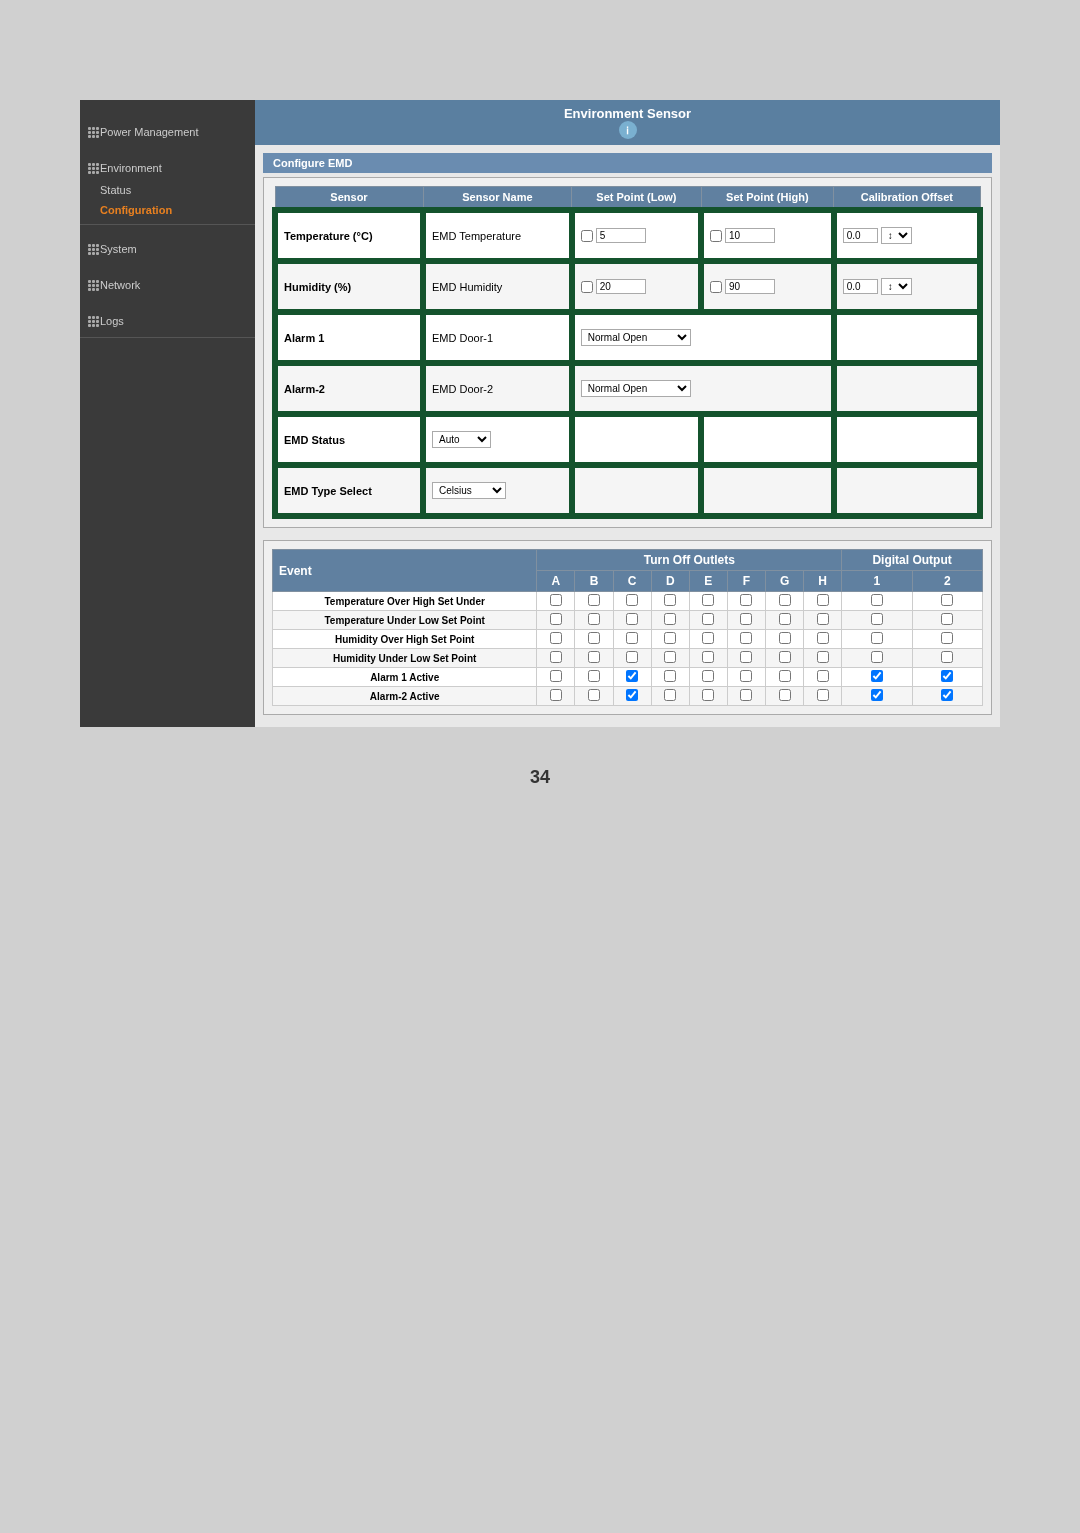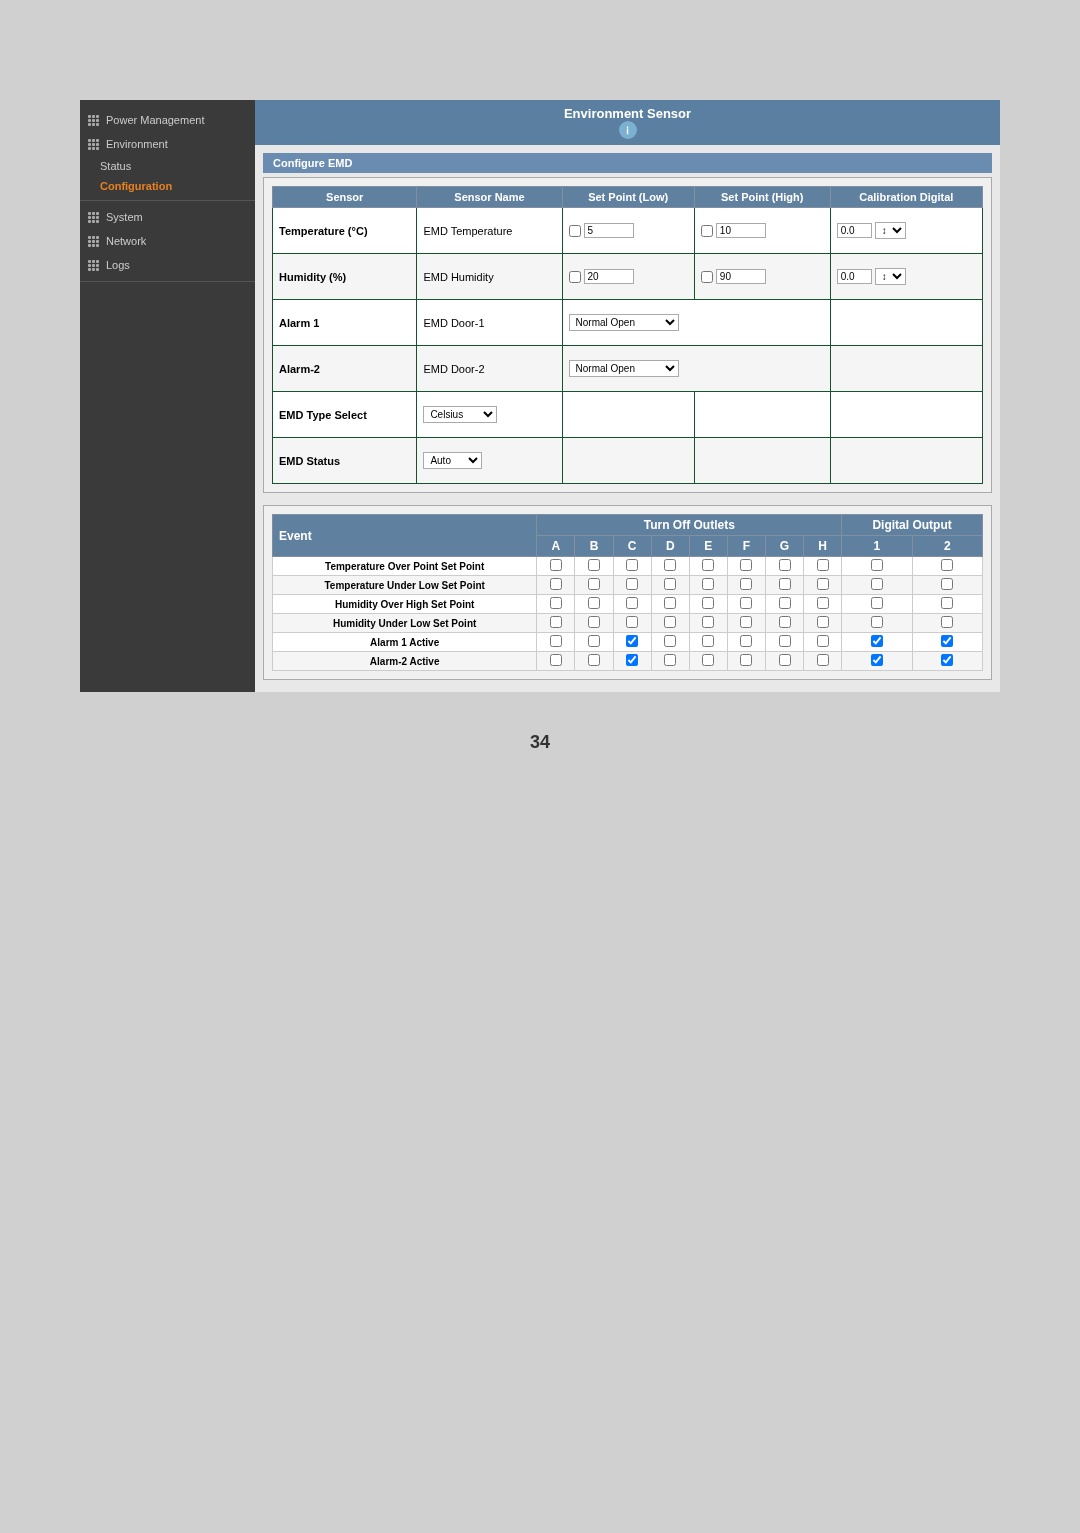--- a/index.html
+++ b/index.html
@@ -36,21 +36,21 @@
       flex-shrink: 0;
       padding: 8px 0;
     }
     .sidebar-item {
       display: flex;
       align-items: center;
       padding: 6px 8px;
       color: #ccc;
       cursor: pointer;
       font-size: 11px;
-      gap: 6px;
+      margin-top: 12px;
     }
     .sidebar-item .dots {
       display: flex;
       flex-wrap: wrap;
       width: 12px;
       gap: 1px;
     }
     .sidebar-item .dot {
       width: 3px; height: 3px;
       background: #aaa;
@@ -123,21 +123,21 @@
       background: #6080a0;
       color: white;
       padding: 4px 6px;
       text-align: center;
       border: 1px solid #8090a0;
       font-weight: bold;
       font-size: 11px;
     }
     .config-table td {
       padding: 14px 6px;
-      border: 1px solid #14532d;
+      border: 6px solid #14532d;
       background: #fff;
       vertical-align: middle;
       margin-left: 32px;
     }
     .config-table tr:nth-child(even) td { background: #f5f5f5; }
     .sensor-col { font-weight: bold; text-align: left; }
     .sensor-name-col { text-align: left; }
     .input-small {
       width: 50px;
       border: 1px solid #aaa;
@@ -298,21 +298,21 @@
         <span>Configure EMD</span>
       </div>
       <div class="section-content">
         <table class="config-table">
           <thead>
             <tr>
               <th>Sensor</th>
               <th>Sensor Name</th>
               <th>Set Point (Low)</th>
               <th>Set Point (High)</th>
-              <th>Calibration Digital</th>
+              <th>Calibration Offset</th>
             </tr>
           </thead>
           <tbody>
 
             <tr>
               <td class="sensor-col">Temperature (°C)</td>
               <td class="sensor-name-col">EMD Temperature</td>
               <td>
                 <div class="checkbox-cell">
                   <input type="checkbox" style="">
@@ -378,38 +378,38 @@
               <td colspan="2">
                 <select class="select-small" style="width:110px">
                   <option>Normal Open</option>
                   <option>Normal Close</option>
                 </select>
               </td>
               <td></td>
             </tr>
 
             <tr>
+              <td class="sensor-col">EMD Status</td>
+              <td>
+                <select class="select-small">
+                  <option>Auto</option>
+                  <option>Manual</option>
+                </select>
+              </td>
+              <td></td>
+              <td></td>
+              <td></td>
+            </tr>
+
+            <tr>
               <td class="sensor-col">EMD Type Select</td>
               <td>
                 <select class="select-small">
                   <option>Celsius</option>
                   <option>Fahrenheit</option>
-                </select>
-              </td>
-              <td></td>
-              <td></td>
-              <td></td>
-            </tr>
-
-            <tr>
-              <td class="sensor-col">EMD Status</td>
-              <td>
-                <select class="select-small">
-                  <option>Auto</option>
-                  <option>Manual</option>
                 </select>
               </td>
               <td></td>
               <td></td>
               <td></td>
             </tr>
           </tbody>
         </table>
       </div>
 
@@ -430,21 +430,21 @@
               <th>F</th>
               <th>G</th>
               <th>H</th>
               <th>1</th>
               <th>2</th>
             </tr>
           </thead>
           <tbody id="events-table-body">
 
           <tr>
-                <td class="event-name-td">Temperature Over Point Set Point</td>
+                <td class="event-name-td">Temperature Over High Set Under</td>
                 <td><input type="checkbox" style=""></td>
                 <td><input type="checkbox" style=""></td>
                 <td><input type="checkbox" style=""></td>
                 <td><input type="checkbox" style=""></td>
                 <td><input type="checkbox" style=""></td>
                 <td><input type="checkbox" style=""></td>
                 <td><input type="checkbox" style=""></td>
                 <td><input type="checkbox" style=""></td>
                 <td><input type="checkbox" style=""></td>
                 <td><input type="checkbox" style=""></td>

